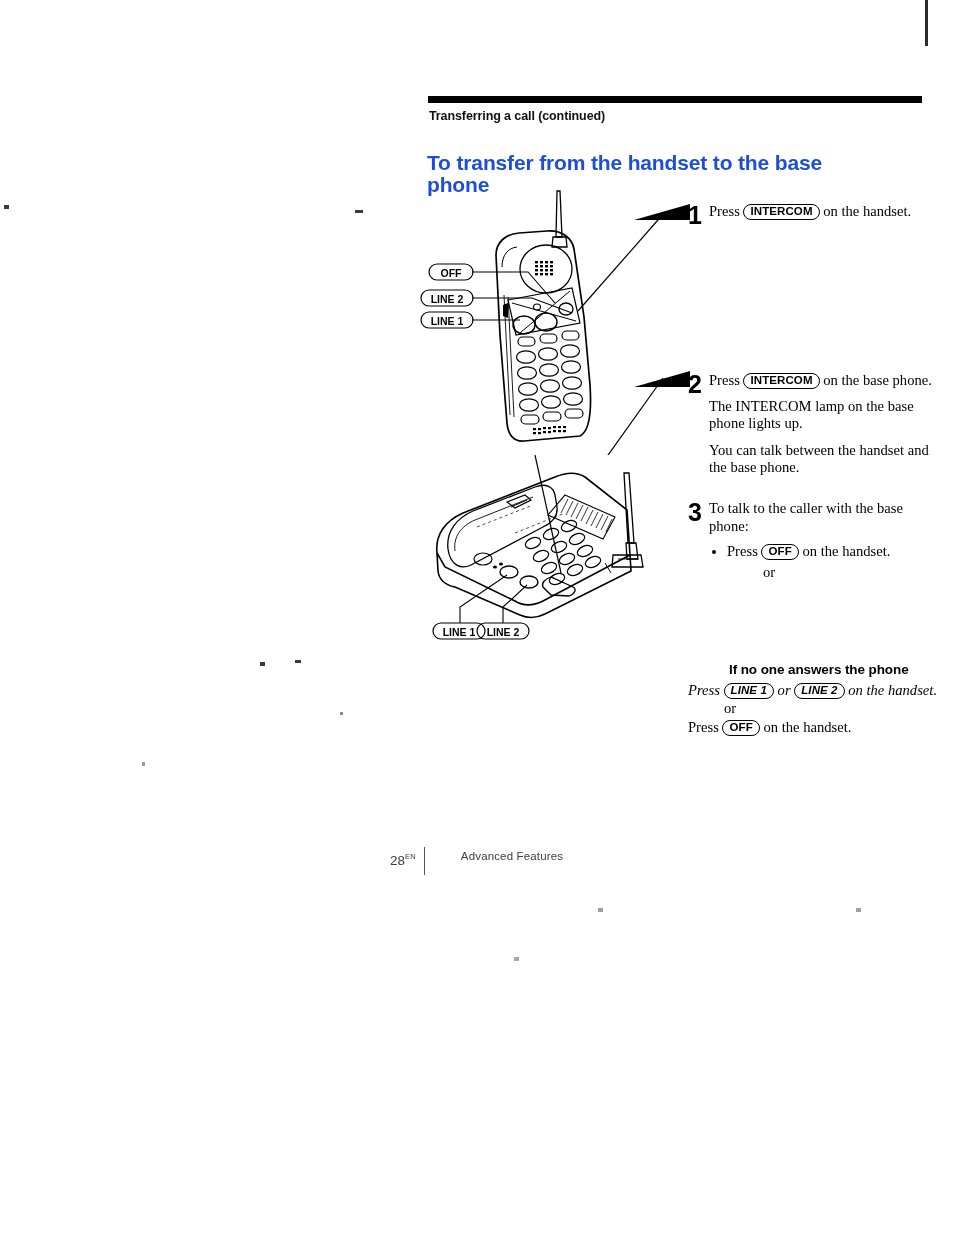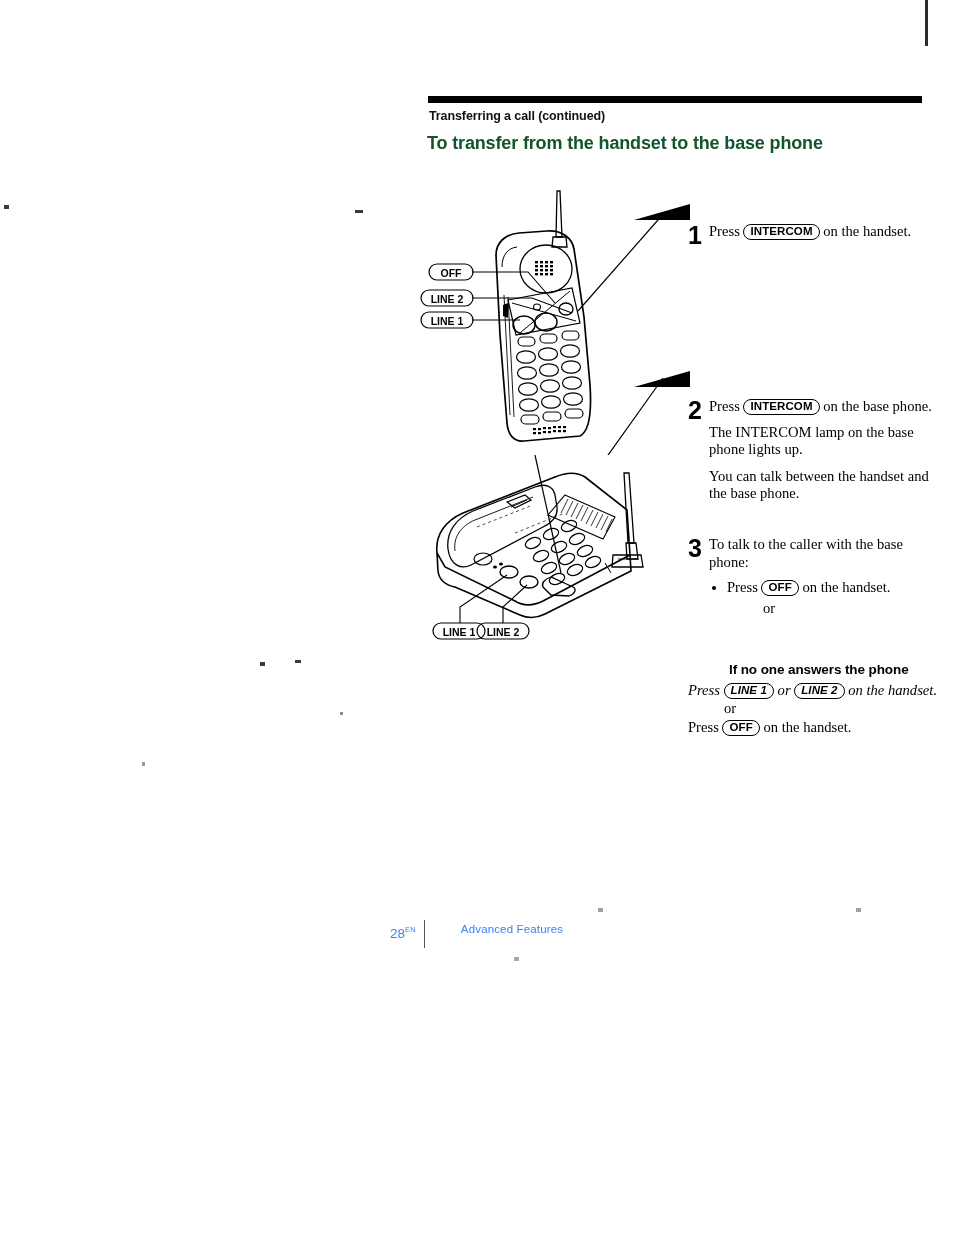--- a/index.html
+++ b/index.html
@@ -50,28 +50,28 @@
     top: 109px;
     font-family: "Liberation Sans", sans-serif;
     font-weight: bold;
     font-size: 12.5px;
     letter-spacing: -0.1px;
     color: #111;
   }
   .section-title {
     position: absolute;
     left: 427px;
-    top: 132px;
+    top: 152px;
     width: 400px;
     font-family: "Liberation Sans", sans-serif;
     font-weight: bold;
-    font-size: 18px;
+    font-size: 21px;
     line-height: 22px;
     letter-spacing: -0.15px;
-    color: #14532d;
+    color: #1d4ed8;
   }
 
   
   .steps {
     position: absolute;
     left: 688px;
     top: 203px;
     width: 248px;
   }
   .step {
@@ -86,21 +86,20 @@
     font-weight: bold;
     font-size: 25px;
     line-height: 25px;
     color: #000;
   }
   .step-body {
     margin-left: 21px;
     font-family: "Liberation Serif", serif;
     font-size: 14.6px;
     line-height: 17.5px;
-    margin-top: 20px;
   }
   .para {
     margin: 0 0 9px 0;
   }
   .para.tight { margin-bottom: 8px; }
   .bullets {
     margin: 7px 0 0 0;
     padding: 0;
     list-style: none;
   }
@@ -171,25 +170,25 @@
   .fig {
     position: absolute;
   }
   #handset-fig { left: 420px; top: 185px; }
   #base-fig    { left: 415px; top: 455px; }
 
   
   .footer {
     position: absolute;
     left: 390px;
-    top: 922px;
+    top: 849px;
     display: flex;
     align-items: flex-start;
     font-family: "Liberation Sans", sans-serif;
-    color: #3b82f6;
+    color: #404040;
   }
   .folio {
     font-size: 13.5px;
     line-height: 15px;
   }
   .folio sup {
     font-size: 7.5px;
     letter-spacing: 0.2px;
   }
   .folio-rule {

